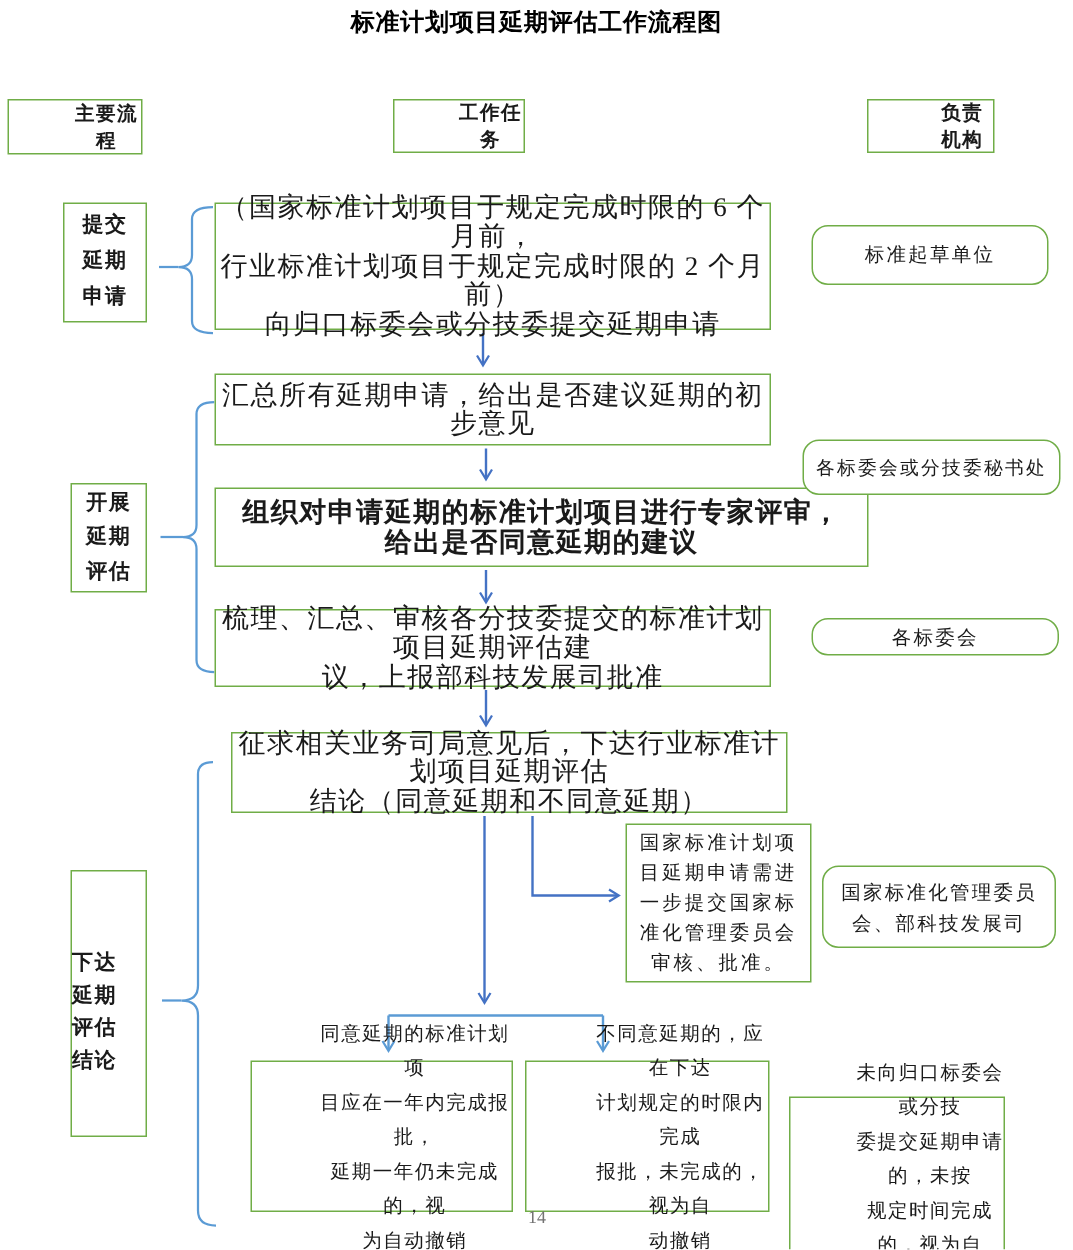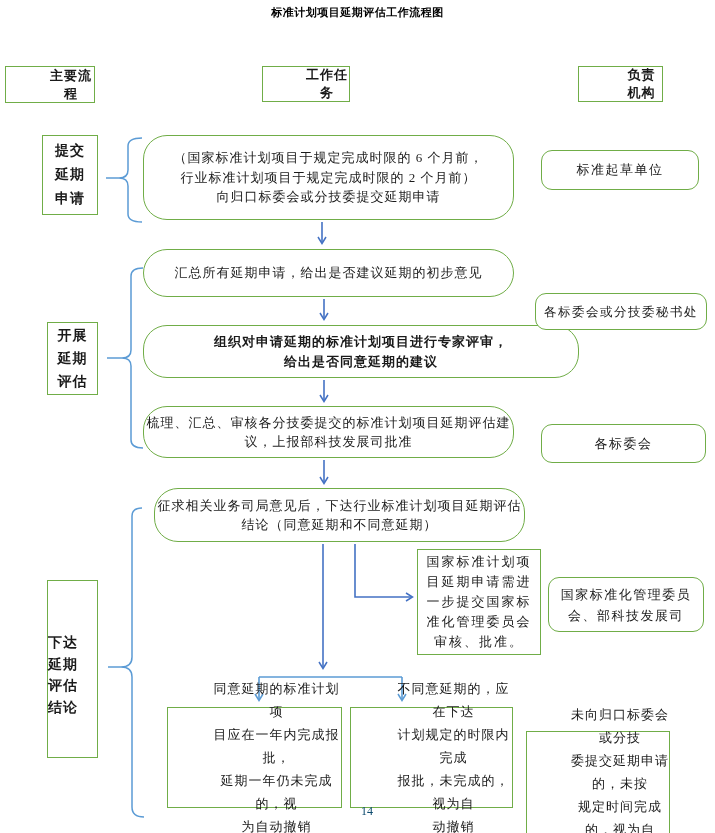--- a/index.html
+++ b/index.html
@@ -10,26 +10,26 @@
   }
   .abs{position:absolute;box-sizing:border-box;}
   .pre{white-space:pre-line;}
   .gbox{
     border:1.6px solid #70ad47;background:#ffffff;
     display:flex;align-items:center;justify-content:center;
     text-align:center;z-index:2;
   }
   .hdr{font-weight:bold;font-size:13px;letter-spacing:1px;padding-left:42px;}
   .stage{font-weight:bold;font-size:14px;line-height:24px;letter-spacing:1px;}
-  .task{font-size:13px;line-height:19.5px;letter-spacing:1px;border-radius:24px;}
+  .task{font-size:18px;line-height:19.5px;letter-spacing:1px;}
   .org{font-size:13px;line-height:20px;letter-spacing:1.5px;border-radius:11px;}
   .outcome{font-size:13px;line-height:23px;letter-spacing:1px;padding-left:44px;}
 
   #title{left:0;top:5px;width:715px;text-align:center;font-weight:bold;
-         font-size:11px;letter-spacing:0.5px;color:#000;}
+         font-size:16px;letter-spacing:0.5px;color:#000;}
 
   #hdr-main{left:5px;top:66px;width:90px;height:37px;}
   #hdr-tasks{left:262px;top:66px;width:88px;height:36px;}
   #hdr-org{left:578px;top:66px;width:85px;height:36px;}
 
   #stage-submit{left:42px;top:135px;width:56px;height:80px;}
   #stage-evaluate{left:47px;top:322px;width:51px;height:73px;line-height:23px;}
   #stage-conclude{left:47px;top:580px;width:51px;height:178px;
                   justify-content:flex-start;padding-top:12px;line-height:21.5px;}
 
@@ -41,27 +41,27 @@
 
   #side-note{left:417px;top:549px;width:124px;height:106px;
              font-size:13px;line-height:20px;letter-spacing:2px;}
 
   #outcome-agree{left:167px;top:707px;width:175px;height:101px;}
   #outcome-disagree{left:350px;top:707px;width:163px;height:101px;}
   #outcome-noapply{left:526px;top:706px;width:144px;height:104px;margin-top:25px;}
 
   #org-draft{left:541px;top:150px;width:158px;height:40px;}
   #org-secretariat{left:535px;top:293px;width:172px;height:37px;font-size:12.5px;}
-  #org-committees{left:541px;top:424px;width:165px;height:39px;}
+  #org-committees{left:541px;top:412px;width:165px;height:25px;}
   #org-sac{left:548px;top:577px;width:156px;height:55px;font-size:13px;line-height:21px;}
 
   #connectors{left:0;top:0;width:715px;height:833px;z-index:1;pointer-events:none;}
 
-  #page-num{left:352px;top:804px;width:30px;text-align:center;
-            font-size:12px;color:#0c4a6e;z-index:3;}
+  #page-num{left:352px;top:804px;width:30px;text-align:left;
+            font-size:12px;color:#737373;z-index:3;}
 </style>
 </head>
 <body>
 
 <div id="canvas">
 
   <div id="title" class="abs">标准计划项目延期评估工作流程图</div>
 
   <div id="hdr-main" class="abs gbox hdr">主要流程</div>
   <div id="hdr-tasks" class="abs gbox hdr">工作任务</div>

